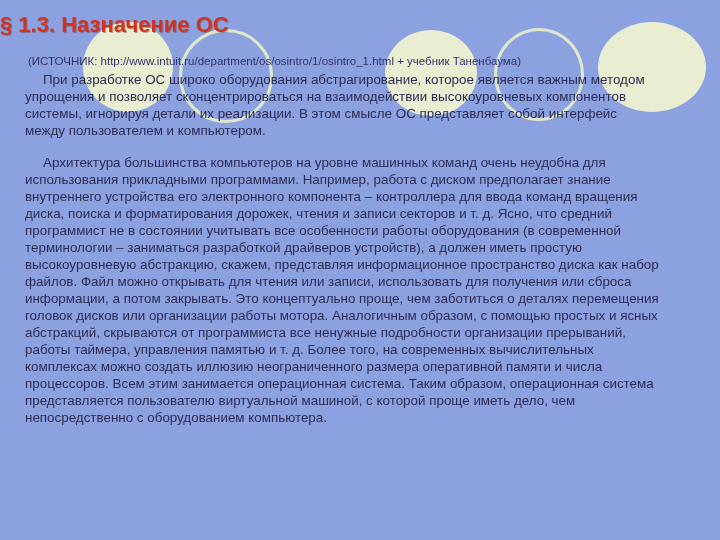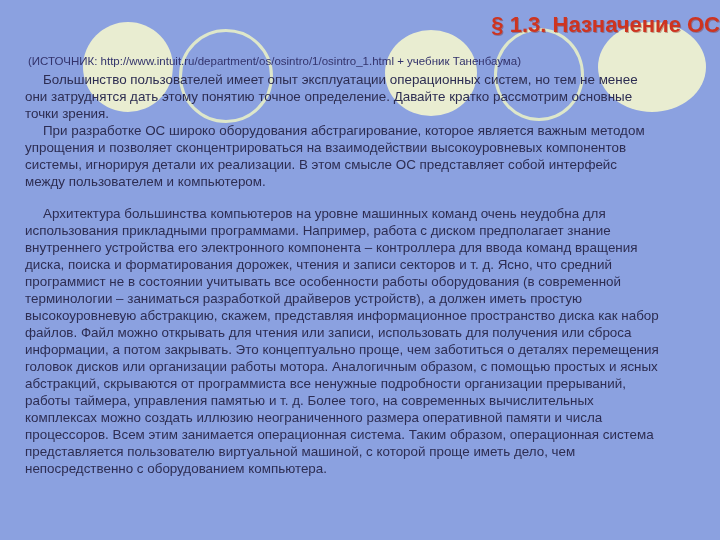--- a/index.html
+++ b/index.html
@@ -19,21 +19,21 @@
   .circle.ring   { border: 3px solid #DEE7CA; background: transparent; }
   .c1 { left: 83px;  top: 22px; width: 90px;  height: 90px; }
   .c2 { left: 179px; top: 29px; width: 88px;  height: 88px; }
   .c3 { left: 385px; top: 30px; width: 92px;  height: 86px; }
   .c4 { left: 494px; top: 28px; width: 84px;  height: 87px; }
   .c5 { left: 598px; top: 22px; width: 108px; height: 90px; }
 
   .title {
     position: absolute;
     left: 0; right: 0; top: 12px;
-    text-align: right;
+    text-align: left;
     font-size: 22px;
     font-weight: bold;
     color: #CE3420;
     text-shadow: 1px 1px 0 rgba(120,25,15,0.35);
     z-index: 2;
   }
   .content {
     position: absolute;
     left: 25px; right: 17px; top: 54px;
     z-index: 2;
@@ -76,23 +76,20 @@
   <div class="circle ring c2"></div>
   <div class="circle filled c3"></div>
   <div class="circle ring c4"></div>
   <div class="circle filled c5"></div>
 
   <div class="title">§ 1.3. Назначение ОС</div>
 
   <div class="content">
     <div class="source">(ИСТОЧНИК: http://www.intuit.ru/department/os/osintro/1/osintro_1.html + учебник Таненбаума)</div>
 
-    <p class="para p1">Большинство пользователей имеет опыт эксплуатации операционных систем, но тем не менее
-они затруднятся дать этому понятию точное определение. Давайте кратко рассмотрим основные
-точки зрения.</p>
 
 
     <p class="para p2">При разработке ОС широко оборудования абстрагирование, которое является важным методом
 упрощения и позволяет сконцентрироваться на взаимодействии высокоуровневых компонентов
 системы, игнорируя детали их реализации. В этом смысле ОС представляет собой интерфейс
 между пользователем и компьютером.</p>
 
     <p class="para p3">Архитектура большинства компьютеров на уровне машинных команд очень неудобна для
 использования прикладными программами. Например, работа с диском предполагает знание
 внутреннего устройства его электронного компонента – контроллера для ввода команд вращения

